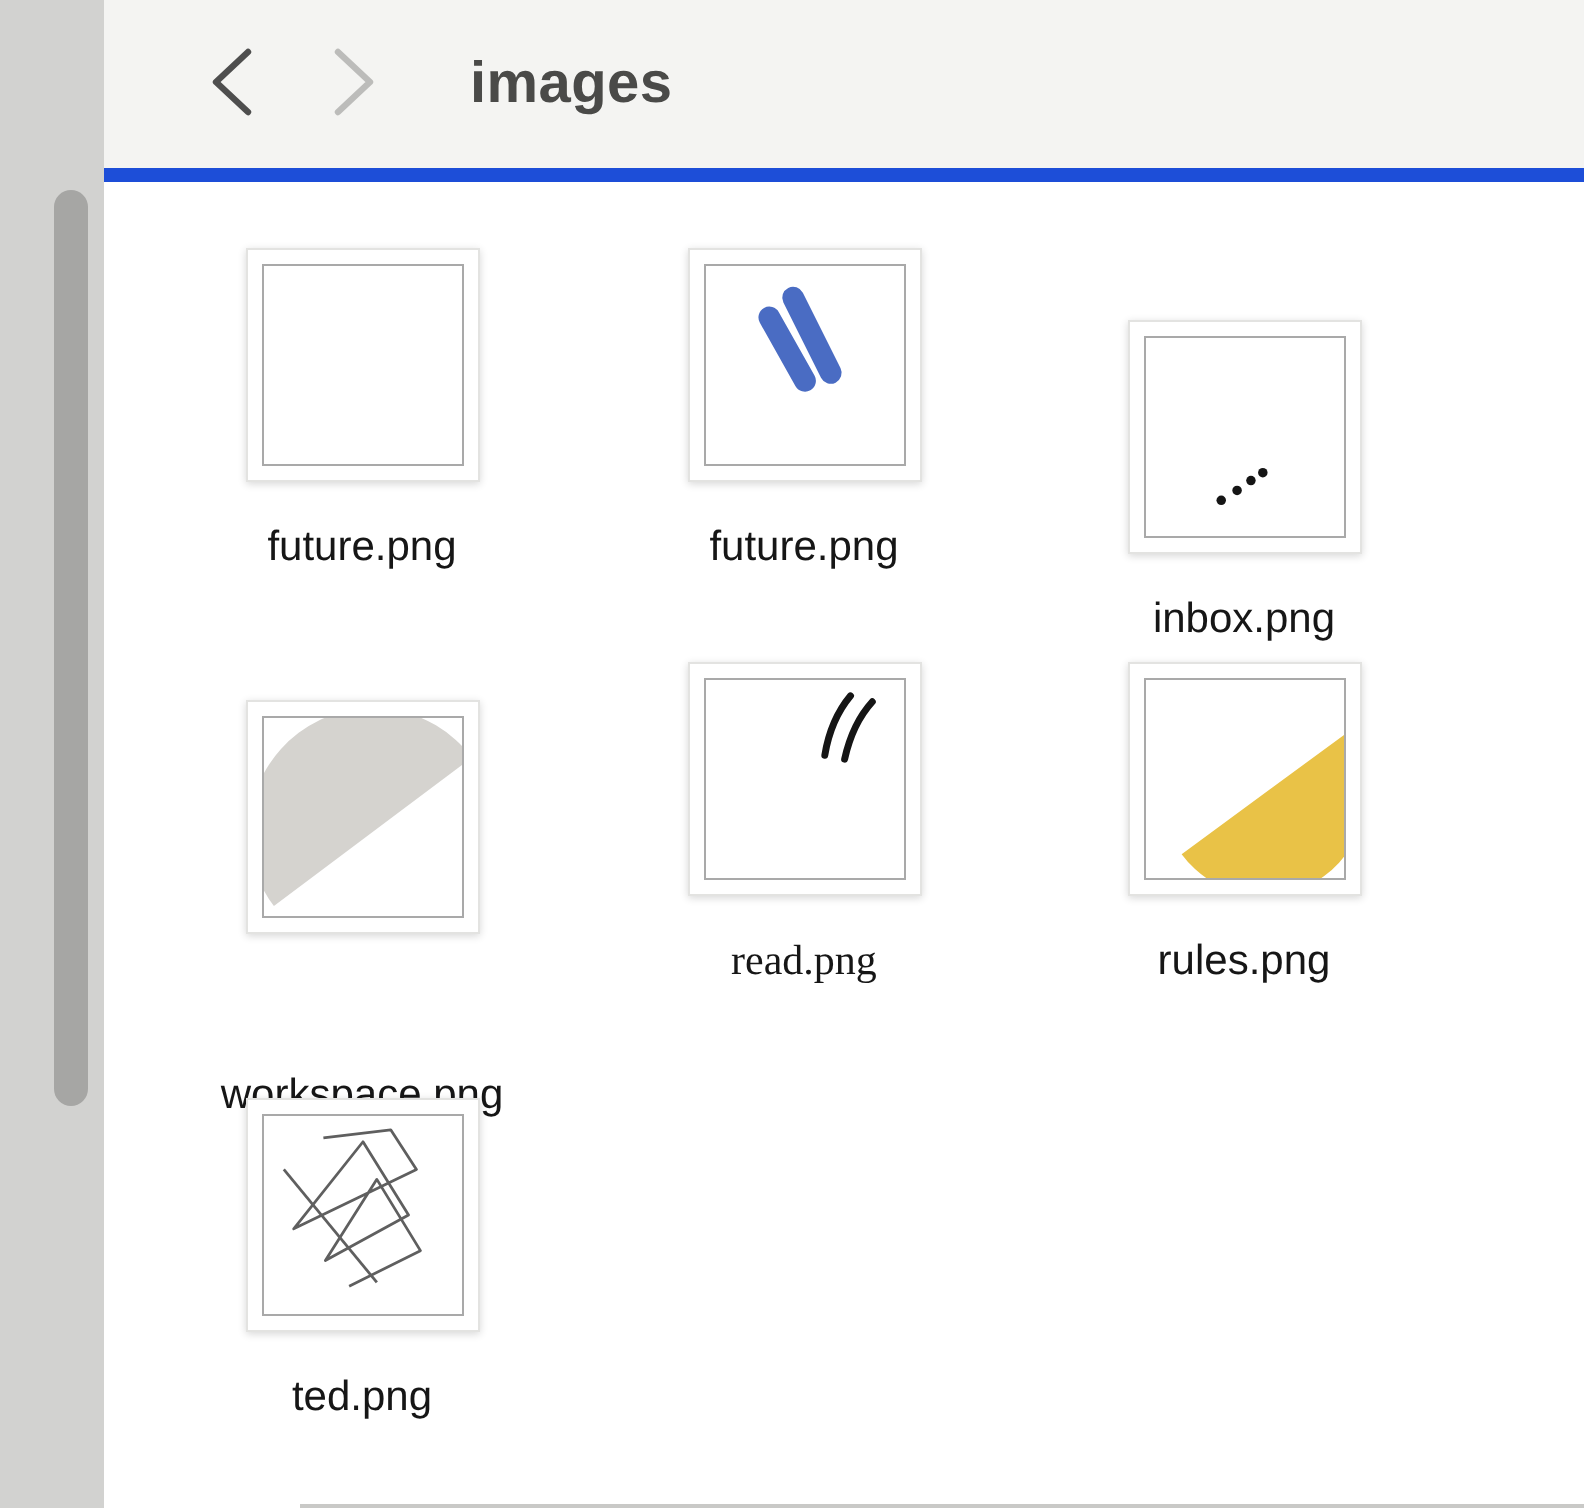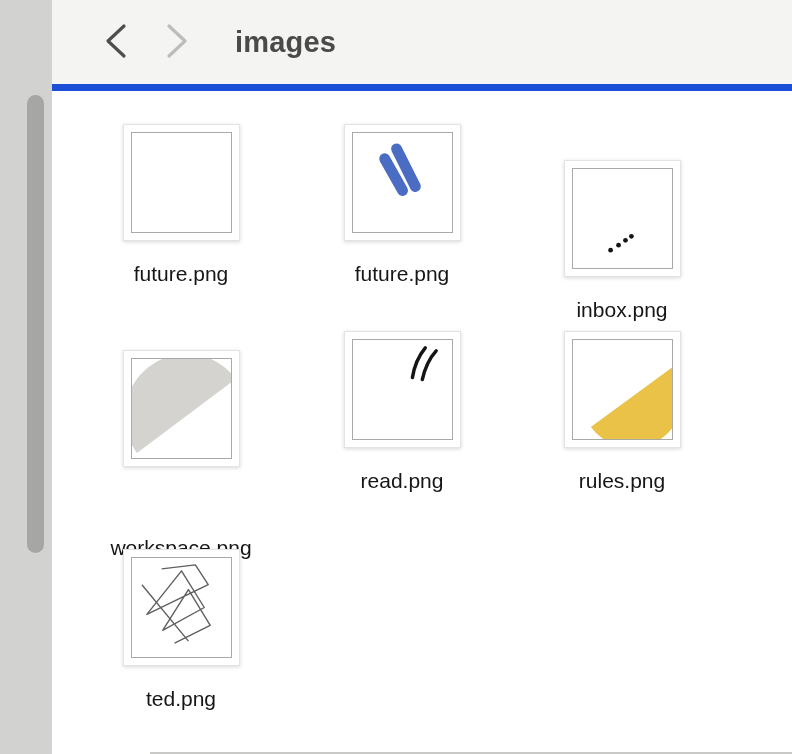--- a/index.html
+++ b/index.html
@@ -120,21 +120,21 @@
     <div class="file-item" style="left: 19px; top: 259px; gap: 48px;">
     <div class="thumb-frame">
       <div class="thumb-img">
           <svg viewBox="0 0 100 100">
             <path d="M 5 95 A 62 62 0 0 1 105 20 Z" fill="#d5d3cf"></path>
           </svg>
         </div>
     </div>
     <div class="file-label">workspace.png</div>
   </div>
-    <div class="file-item" style="left: 240px; top: 240px;">
+    <div class="file-item" style="left: 240px; top: 240px; font-family: Liberation Serif, serif;">
     <div class="thumb-frame">
       <div class="thumb-img">
           <svg viewBox="0 0 100 100" fill="none">
             <path d="M 60 38 Q 63 20 73 8" stroke="#151515" stroke-width="3.5" stroke-linecap="round"></path>
             <path d="M 70 40 Q 74 22 84 11" stroke="#151515" stroke-width="3.5" stroke-linecap="round"></path>
           </svg>
         </div>
     </div>
     <div class="file-label">read.png</div>
   </div>

